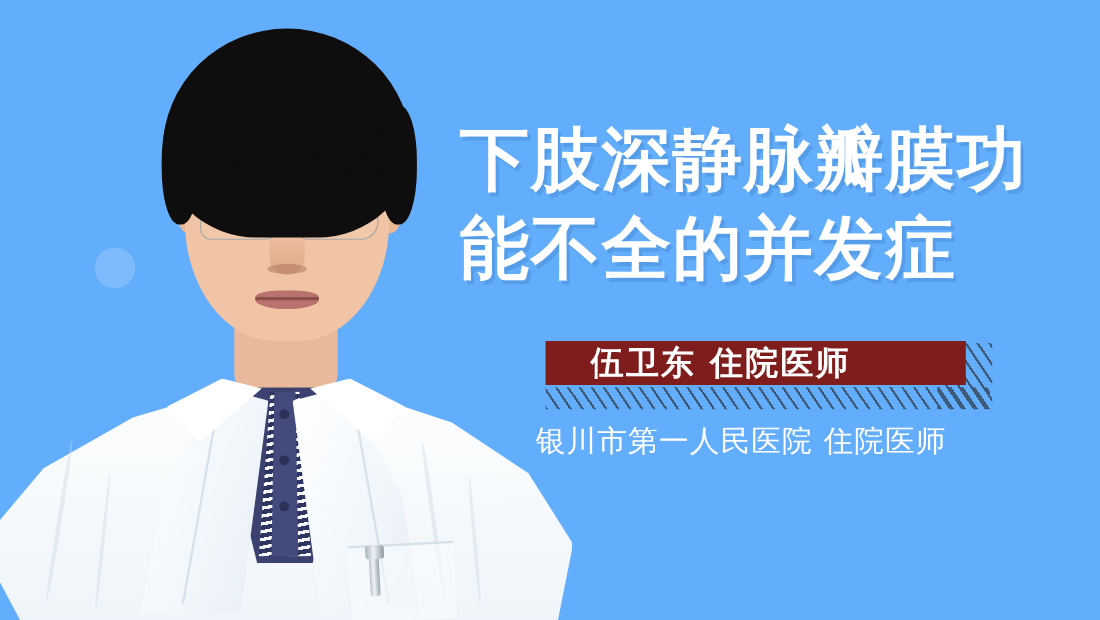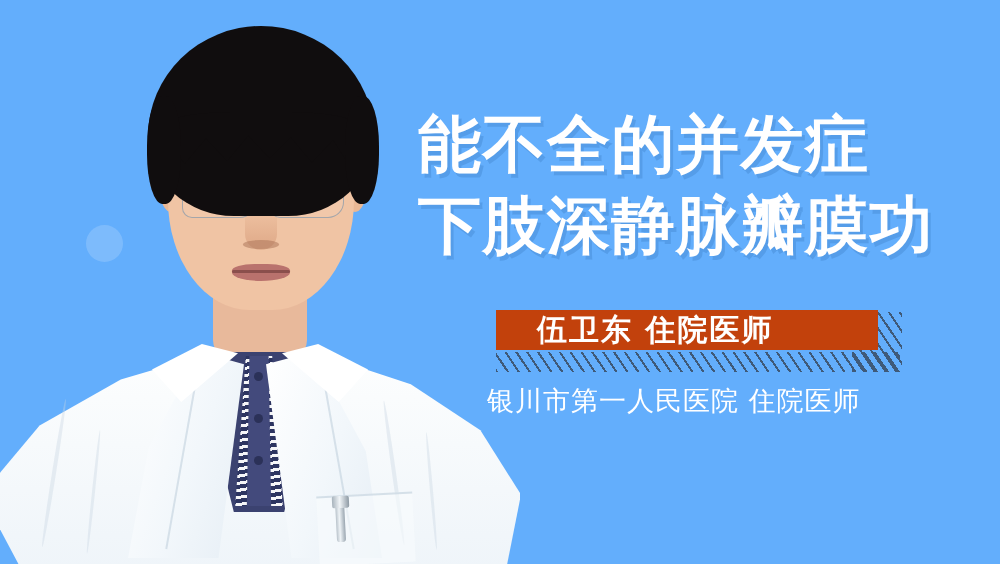--- a/index.html
+++ b/index.html
@@ -334,21 +334,21 @@
     width:50px; height:60px;
     background:repeating-linear-gradient(
       56deg,
       #3f5a79 0px, #3f5a79 2px,
       rgba(0,0,0,0) 2px, rgba(0,0,0,0) 9px);
   }
   .badge-bar {
     position:absolute;
     left:0; top:0;
     width:382px; height:40px;
-    background:#c2410c;
+    background:#7f1d1d;
     display:flex;
     align-items:center;
   }
   .badge-text {
     color:#ffffff;
     font-size:30px;
     font-weight:700;
     letter-spacing:2px;
     padding-left:41px;
     white-space:nowrap;
@@ -428,22 +428,22 @@
     </div>
 
     <div class="hair"></div>
     <div class="hair-fringe"></div>
     <div class="hair-side hair-side-l"></div>
     <div class="hair-side hair-side-r"></div>
   </div>
 
 
   <div class="title-block">
+    <div class="title-line">下肢深静脉瓣膜功</div>
     <div class="title-line">能不全的并发症</div>
-    <div class="title-line">下肢深静脉瓣膜功</div>
   </div>
 
   <div class="badge-wrap">
     <div class="badge-stripes"></div>
     <div class="badge-stripes-right"></div>
     <div class="badge-bar">
       <span class="badge-text">伍卫东  住院医师</span>
     </div>
   </div>
 

